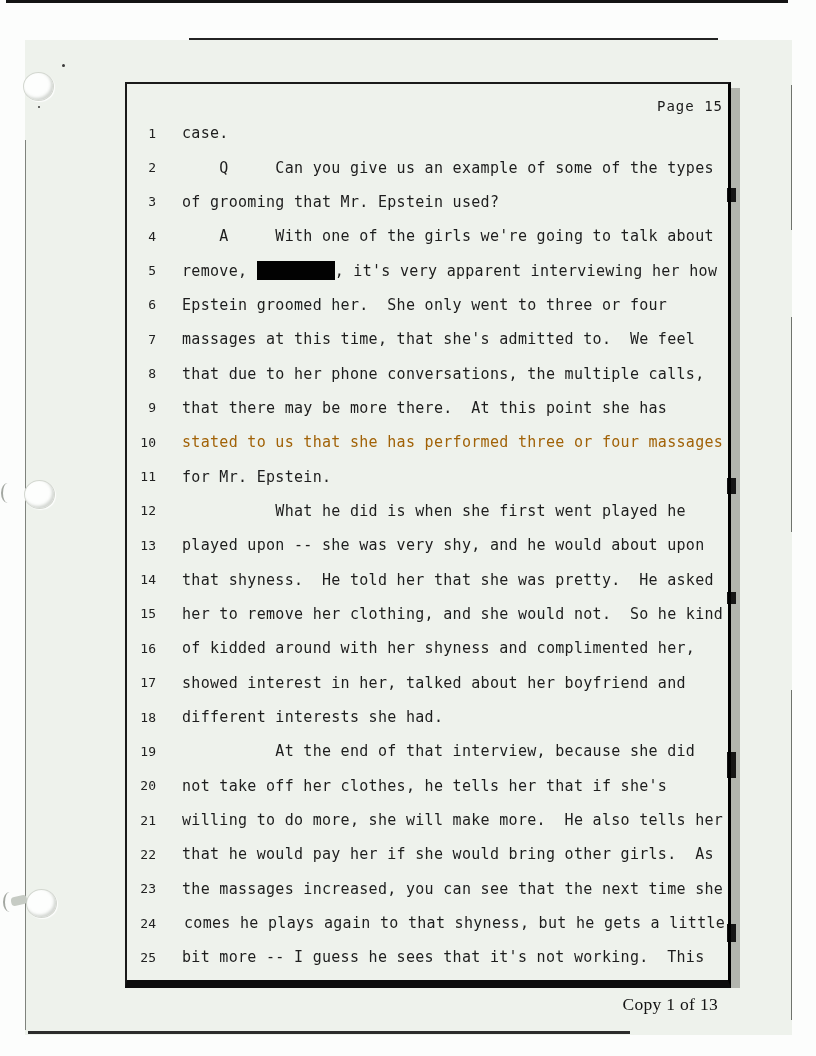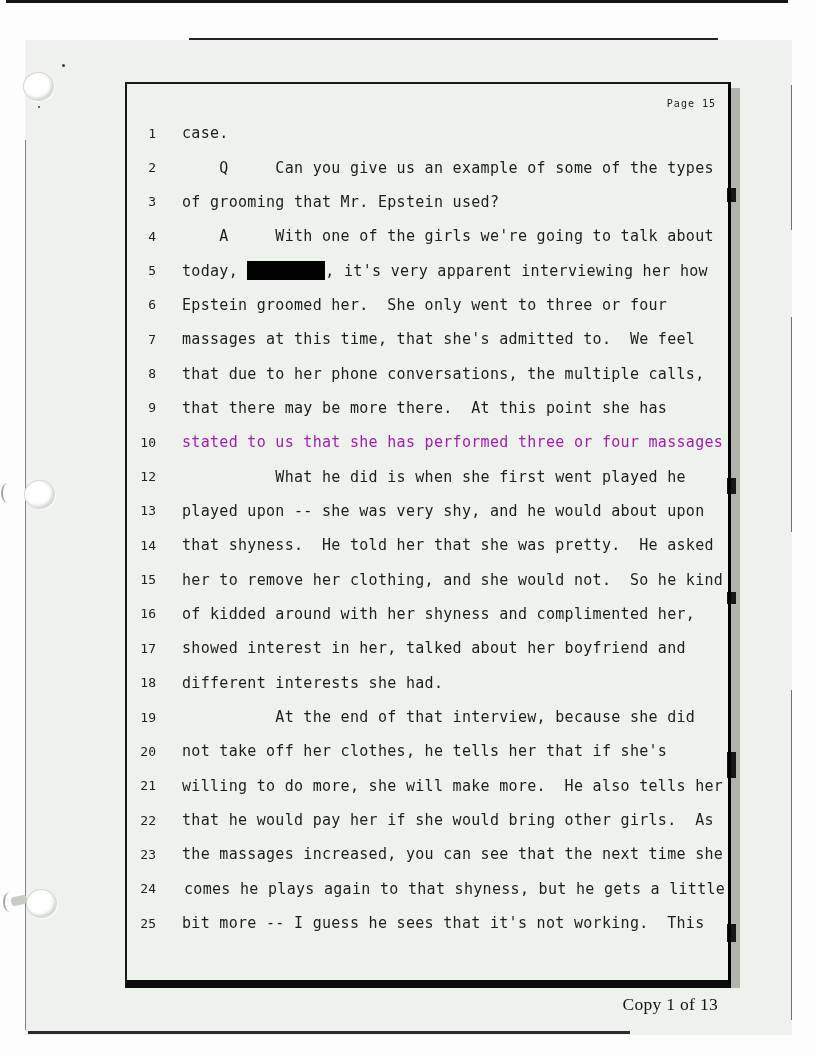--- a/index.html
+++ b/index.html
@@ -32,21 +32,21 @@
   .cres3{left:-22px;top:852px;}
   .speck{position:absolute;background:#3a3a3a;border-radius:50%;}
   .speck1{left:37px;top:24px;width:3px;height:3px;}
   .speck2{left:13px;top:66px;width:2px;height:2px;}
   .smudge{position:absolute;left:-14px;top:856px;width:16px;height:9px;background:#c6cbc4;
     border-radius:4px;transform:rotate(-12deg);}
   
   .tbox{position:absolute;left:100px;top:42px;width:606px;height:906px;box-sizing:border-box;
     border-top:2px solid #1a1a1a;border-left:2px solid #1a1a1a;
     border-right:3px solid #000;border-bottom:8px solid #0d0d0d;}
-  .page-label{position:absolute;top:14px;right:12px;font-size:10px;letter-spacing:1px;color:#1b1b1b;margin-left:39px;}
+  .page-label{position:absolute;top:14px;right:5px;font-size:14px;letter-spacing:1px;color:#1b1b1b;margin-left:39px;}
   .lines{position:absolute;top:32px;left:0;right:0;}
   .line-row{height:34.35px;display:flex;align-items:center;}
   .line-no{flex:none;width:29px;text-align:right;font-size:13px;color:#212121;}
   .line-text{margin-left:26px;font-size:15px;letter-spacing:.3px;color:#1d1d1d;white-space:pre;}
   .redaction{display:inline-block;width:78px;height:19px;vertical-align:-4px;background:#020202;}
   
   .box-shadow-right{position:absolute;left:705px;top:48px;width:10px;height:900px;background:#b2b5ae;}
   .edge-blob{position:absolute;left:702px;width:9px;background:#161616;}
   .blob1{top:148px;height:14px;} .blob2{top:438px;height:16px;}
   .blob3{top:552px;height:12px;} .blob4{top:712px;height:26px;} .blob5{top:884px;height:18px;}
@@ -103,41 +103,45 @@
           <div class="line-row">
             <span class="line-no">3</span>
             <span class="line-text" style="color: rgb(29, 29, 29);">of grooming that Mr. Epstein used?</span>
           </div>
           <div class="line-row">
             <span class="line-no">4</span>
             <span class="line-text" style="color: rgb(29, 29, 29);">    A     With one of the girls we're going to talk about</span>
           </div>
           <div class="line-row">
             <span class="line-no">5</span>
-            <span class="line-text" style="color: rgb(29, 29, 29);"><span>today, </span><span class="redaction" style="background: rgb(2, 2, 2);"></span><span>, it's very apparent interviewing her how</span></span>
+            <span class="line-text" style="color: rgb(29, 29, 29);"><span>remove, </span><span class="redaction" style="background: rgb(2, 2, 2);"></span><span>, it's very apparent interviewing her how</span></span>
           </div>
           <div class="line-row">
             <span class="line-no">6</span>
             <span class="line-text" style="color: rgb(29, 29, 29);">Epstein groomed her.  She only went to three or four</span>
           </div>
           <div class="line-row">
             <span class="line-no">7</span>
             <span class="line-text" style="color: rgb(29, 29, 29);">massages at this time, that she's admitted to.  We feel</span>
           </div>
           <div class="line-row">
             <span class="line-no">8</span>
             <span class="line-text" style="color: rgb(29, 29, 29);">that due to her phone conversations, the multiple calls,</span>
           </div>
           <div class="line-row">
             <span class="line-no">9</span>
             <span class="line-text" style="color: rgb(29, 29, 29);">that there may be more there.  At this point she has</span>
           </div>
           <div class="line-row">
             <span class="line-no">10</span>
-            <span class="line-text" style="color: #a21caf;">stated to us that she has performed three or four massages</span>
+            <span class="line-text" style="color: #a16207;">stated to us that she has performed three or four massages</span>
+          </div>
+          <div class="line-row">
+            <span class="line-no">11</span>
+            <span class="line-text" style="color: rgb(29, 29, 29);">for Mr. Epstein.</span>
           </div>
           <div class="line-row">
             <span class="line-no">12</span>
             <span class="line-text" style="color: rgb(29, 29, 29);">          What he did is when she first went played he</span>
           </div>
           <div class="line-row">
             <span class="line-no">13</span>
             <span class="line-text" style="color: rgb(29, 29, 29);">played upon -- she was very shy, and he would about upon</span>
           </div>
           <div class="line-row">

